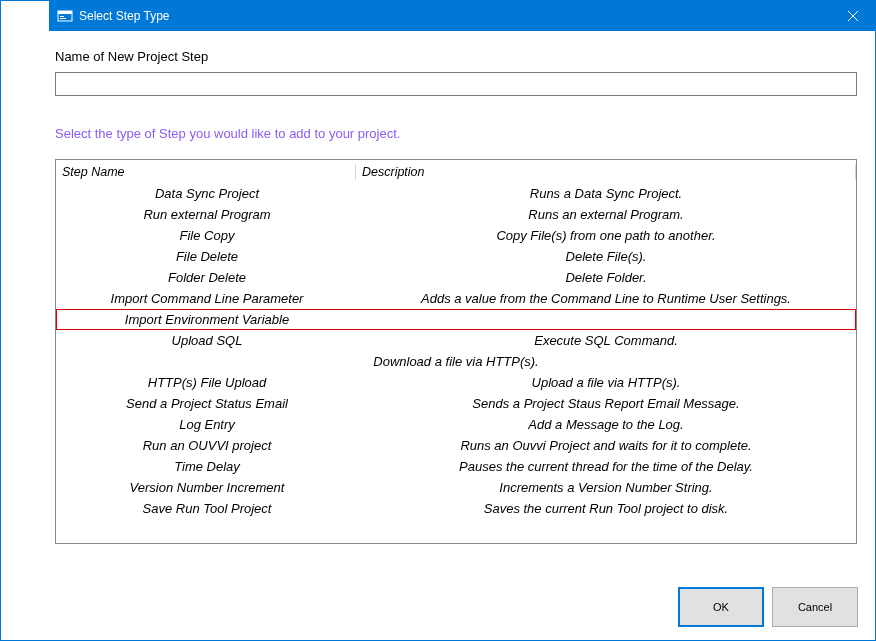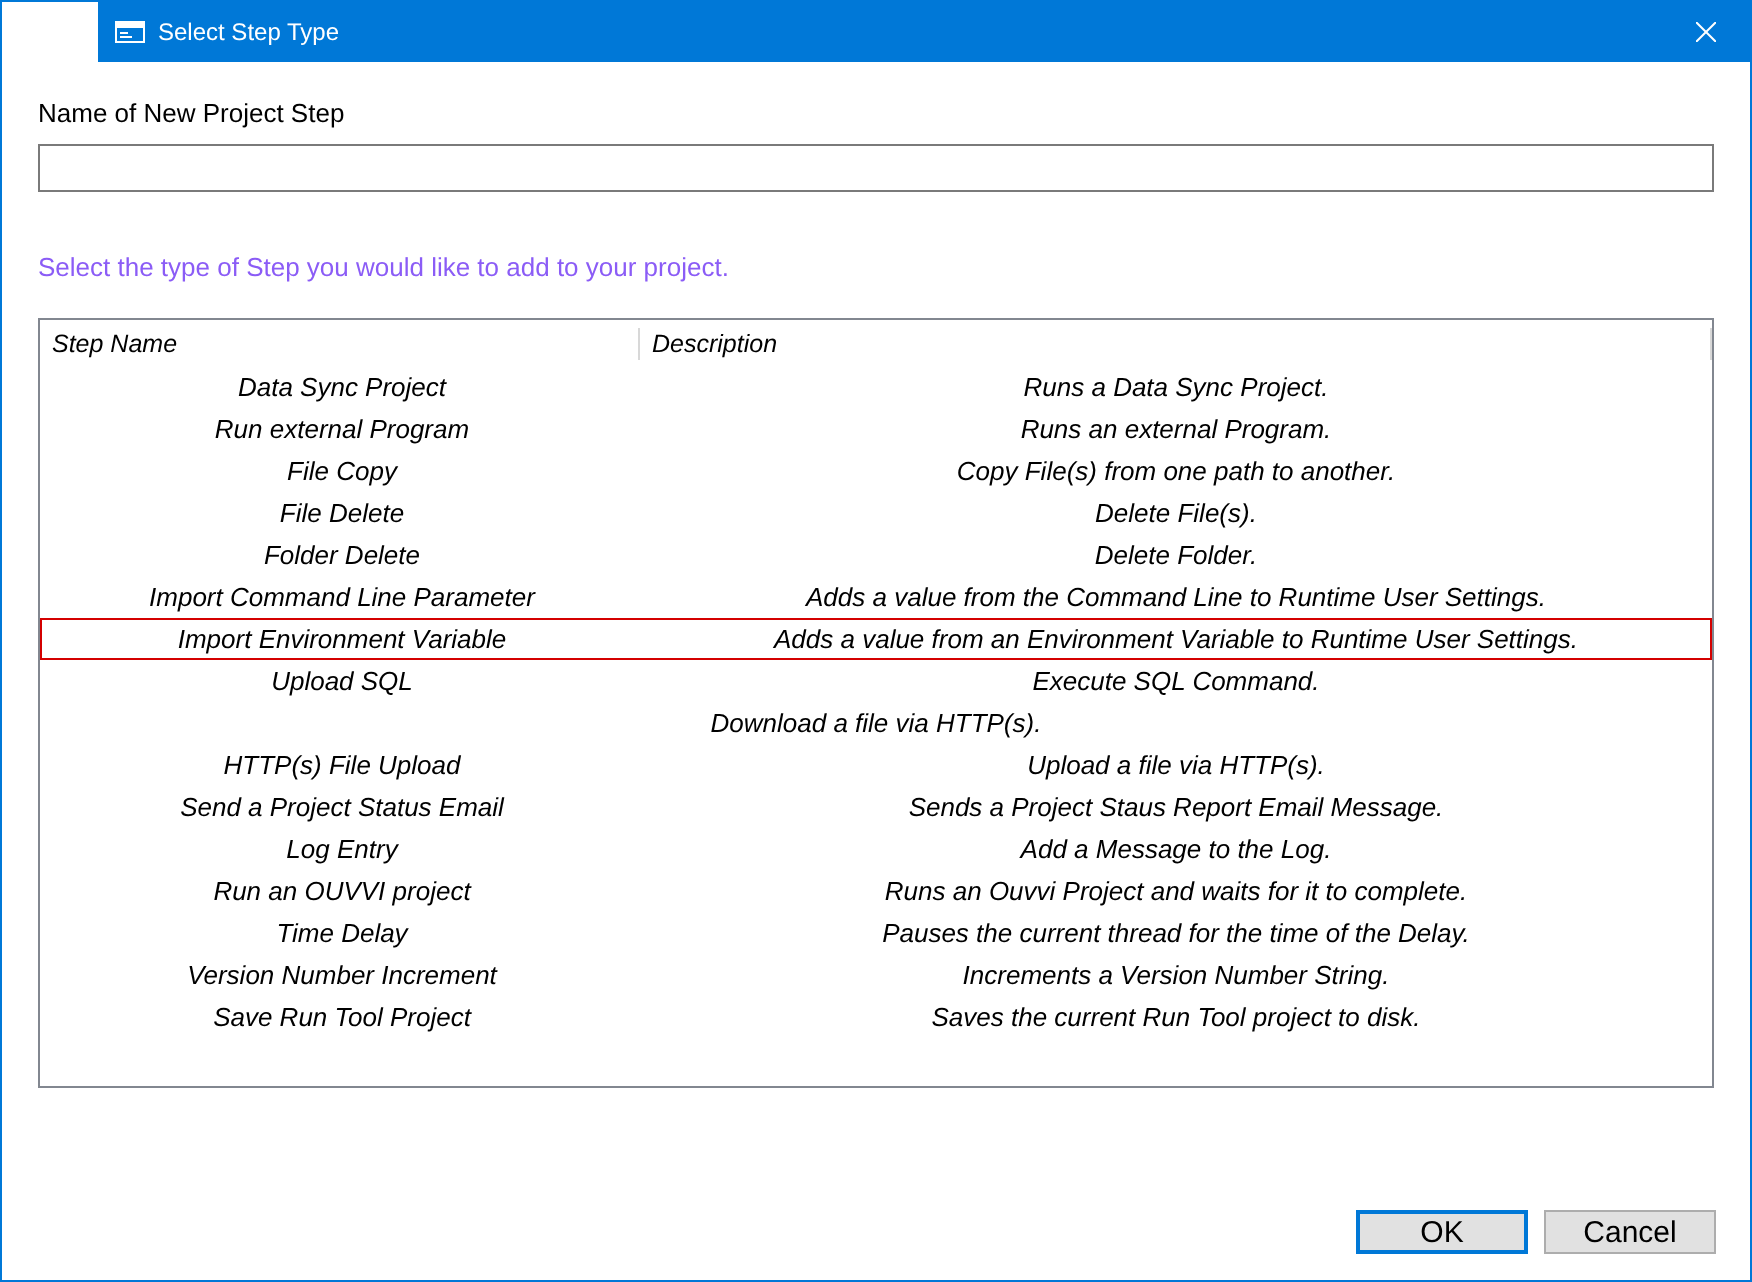--- a/index.html
+++ b/index.html
@@ -39,20 +39,21 @@
     .titlebar-close {
       width: 45px;
       height: 30px;
       display: flex;
       align-items: center;
       justify-content: center;
       cursor: pointer;
     }
     .content {
       padding: 18px;
+      margin-left: 36px;
     }
     .label-name {
       font-size: 13px;
       color: #000;
       margin-bottom: 8px;
     }
     .text-input {
       width: 100%;
       height: 24px;
       border: 1px solid #7a7a7a;
@@ -122,22 +123,22 @@
     }
     .button-bar {
       position: absolute;
       bottom: 14px;
       right: 18px;
       display: flex;
       gap: 8px;
     }
     .btn {
       width: 86px;
-      height: 22px;
-      font-size: 15px;
+      height: 40px;
+      font-size: 11px;
       background: #e1e1e1;
       border: 1px solid #adadad;
       cursor: pointer;
       display: flex;
       align-items: center;
       justify-content: center;
     }
     .btn.default {
       border: 2px solid #0078d7;
     }
@@ -194,21 +195,20 @@
         <div class="list-row">
           <div class="col-name">Folder Delete</div>
           <div class="col-desc">Delete Folder.</div>
         </div>
         <div class="list-row">
           <div class="col-name">Import Command Line Parameter</div>
           <div class="col-desc">Adds a value from the Command Line to Runtime User Settings.</div>
         </div>
         <div class="list-row highlighted">
           <div class="col-name">Import Environment Variable</div>
-          <div class="col-desc">Adds a value from an Environment Variable to Runtime User Settings.</div>
         </div>
         <div class="list-row">
           <div class="col-name">Upload SQL</div>
           <div class="col-desc">Execute SQL Command.</div>
         </div>
         <div class="list-row">
           <div class="col-desc">Download a file via HTTP(s).</div>
         </div>
         <div class="list-row">
           <div class="col-name">HTTP(s) File Upload</div>

